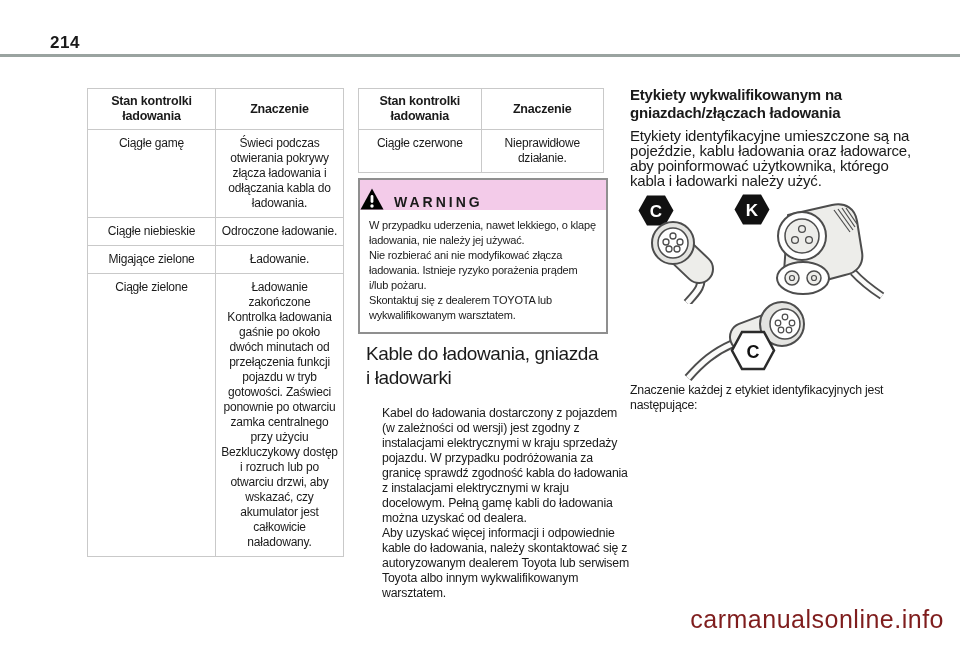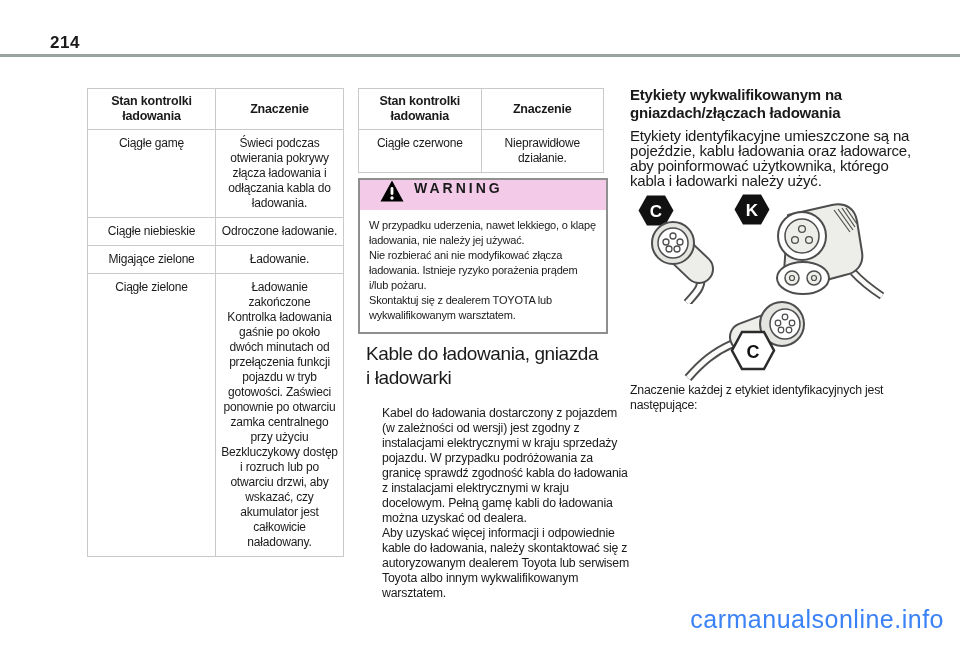--- a/index.html
+++ b/index.html
@@ -18,34 +18,34 @@
   
   table.ind{border-collapse:collapse;width:100%;table-layout:fixed;}
   table.ind th,table.ind td{
     border:1px solid #c9c9c9;font-size:12px;line-height:15px;text-align:center;
     letter-spacing:-.2px;
   }
   table.ind th{font-size:12.5px;padding:5px 4px;vertical-align:middle;}
   table.ind td{padding:6px 5px;vertical-align:top;}
   
   .warning-box{position:absolute;left:0;top:90px;width:100%;border:2px solid #8f8f8f;background:#fff;}
-  .warning-head{background:#f3cbe9;height:30px;display:flex;align-items:flex-start;padding-left:20px;}
+  .warning-head{background:#f3cbe9;height:30px;display:flex;align-items:flex-end;padding-left:0;}
   .warning-title{font-size:14px;font-weight:bold;letter-spacing:3px;margin-left:10px;}
   .warning-body{font-size:11px;line-height:15px;padding:8px 9px 9px 9px;letter-spacing:-.2px;}
   
   .section-title{position:absolute;left:8px;top:254px;font-size:19px;line-height:24px;font-weight:normal;letter-spacing:-.4px;}
   .section-body{position:absolute;left:0;top:318px;width:248px;font-size:12.3px;line-height:15px;letter-spacing:-.2px;margin-left:24px;}
   
   .labels-title{font-size:15px;line-height:18px;font-weight:bold;letter-spacing:-.2px;}
   .labels-body{margin-top:6px;font-size:15px;line-height:15px;letter-spacing:-.2px;}
   .labels-footer{position:absolute;left:0;top:297px;width:282px;font-size:12.3px;line-height:15px;letter-spacing:-.2px;}
   .figure{position:absolute;left:0;top:106px;width:282px;height:190px;}
   .figure .abs{position:absolute;}
   
-  .watermark{position:absolute;right:16px;top:605px;font-size:25px;color:#3b82f6;letter-spacing:.5px;}
+  .watermark{position:absolute;right:16px;top:605px;font-size:25px;color:#7f1d1d;letter-spacing:.5px;}
   svg text{font-family:"Liberation Sans",sans-serif;font-weight:bold;}
 </style>
 </head>
 <body>
 
 <div class="page-number">214</div>
 <div class="top-rule"></div>
 
 <div class="col-left">
   <table class="ind">

